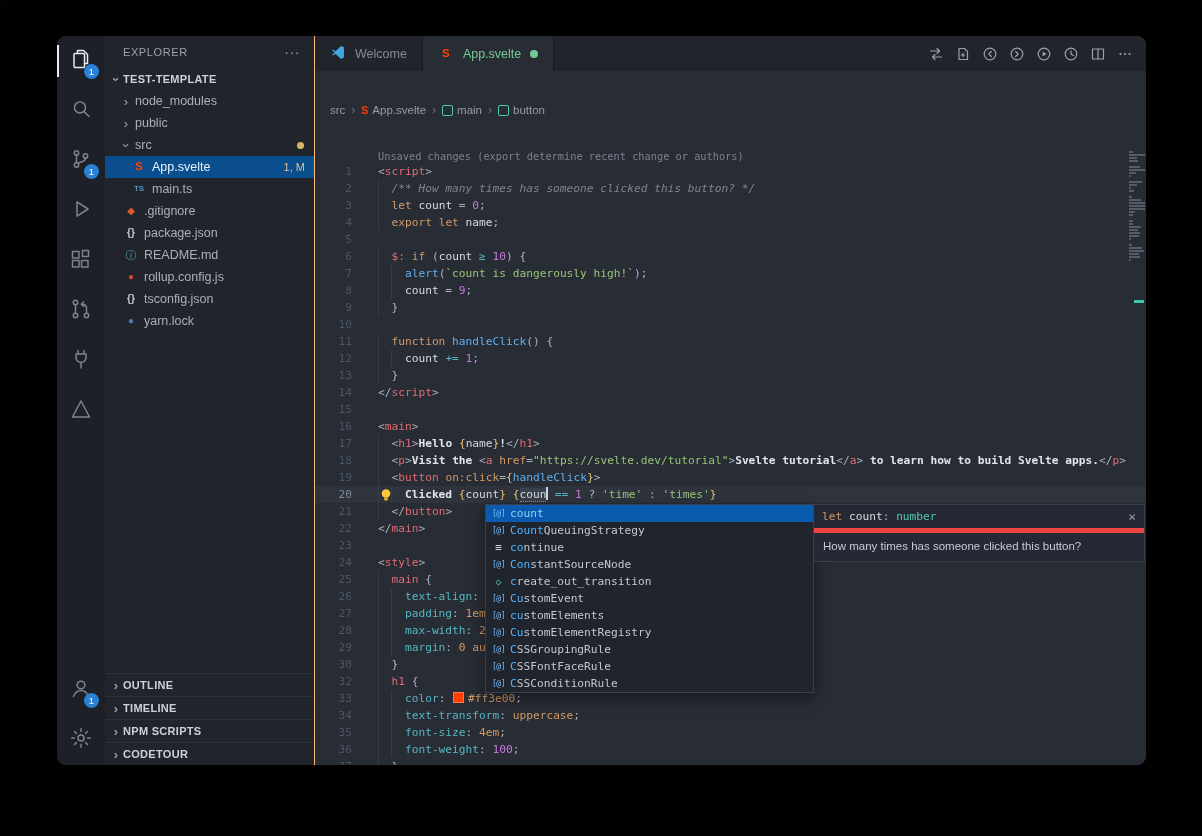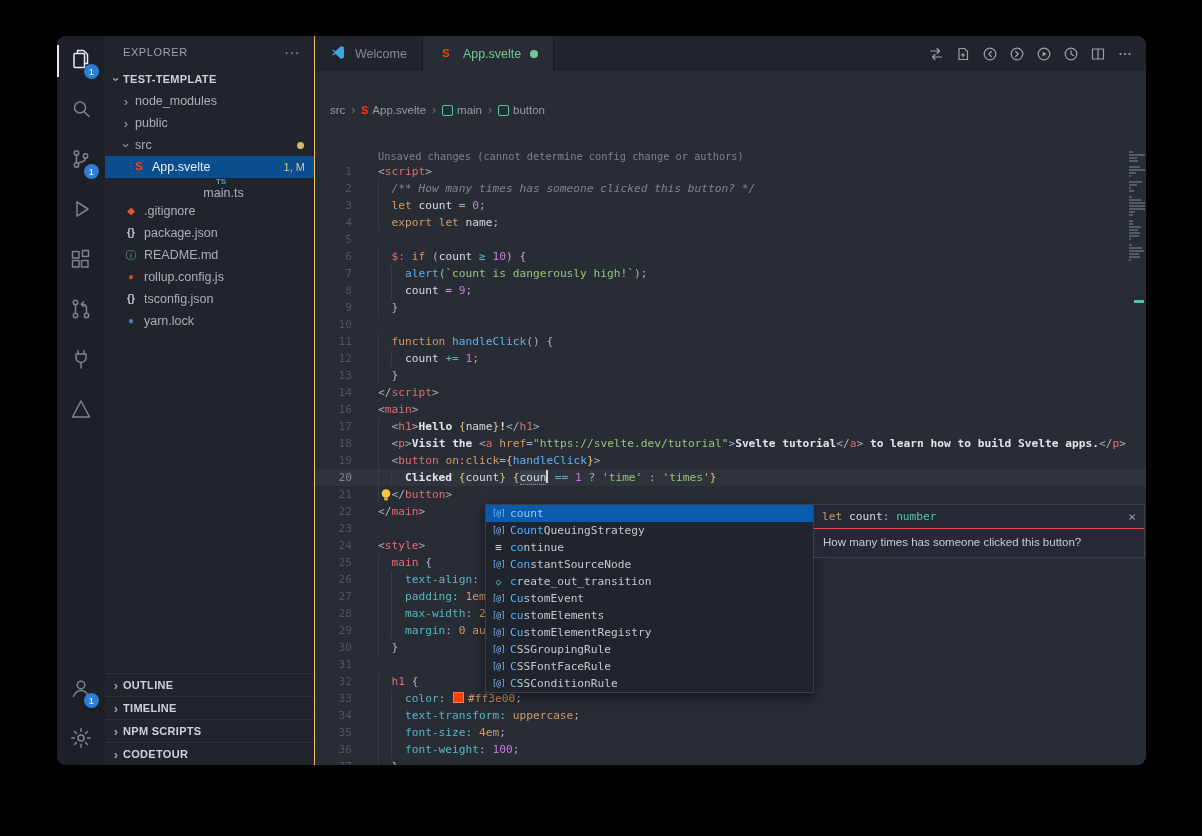--- a/index.html
+++ b/index.html
@@ -85,21 +85,21 @@
   .sg-list{width:329px;background:#20242c;border:1px solid #3a404b;box-shadow:0 5px 14px rgba(0,0,0,.45);box-sizing:border-box;}
   .sg-row{height:17px;display:flex;align-items:center;padding:0 6px 0 4px;font-size:11.2px;color:#c2c8d2;cursor:pointer;white-space:pre;}
   .sg-row.sel{background:#0a5aad;color:#fff;}
   .sg-icon{width:17px;flex:none;text-align:center;margin-right:3px;}
   .sg-icon.k-var{color:#75beff;font-size:8px;letter-spacing:-.5px;}
   .sg-icon.k-kw{color:#d4d4d4;font-size:11px;}
   .sg-icon.k-fn{color:#4ec9b0;font-size:10px;}
   .sg-match{color:#4fb3ff;}
   .sg-row.sel .sg-match{color:#8fd0ff;}
   .sg-panel{width:331px;box-sizing:border-box;background:#242933;border:1px solid #3a404b;border-left:none;}
-  .sg-sig{display:flex;align-items:center;padding:5px 8px;font-size:11.2px;border-bottom:1px solid #ef4444;white-space:pre;}
+  .sg-sig{display:flex;align-items:center;padding:5px 8px;font-size:11.2px;border-bottom:5px solid #ef4444;white-space:pre;}
   .sg-close{margin-left:auto;color:#9aa1ab;font-size:13px;cursor:pointer;line-height:1;}
   .sg-doc{padding:7px 9px 9px;font-family:"Liberation Sans",sans-serif;font-size:11.5px;color:#c6ccd6;}
   .mono{font-family:"DejaVu Sans Mono",monospace;}
 </style>
 </head>
 <body>
 
 <div class="stage">
   <div class="win">
 
@@ -200,21 +200,21 @@
             <div class="trow" style="padding-left: 14px;">
               <span class="chev open">›</span>
               <span class="flabel">src</span>
               <span class="fdot"></span>
             </div>
             <div class="trow selected" style="padding-left: 26px;">
               <span class="fi" style="color: rgb(255, 62, 0); font-weight: 700; font-size: 11.5px;">S</span>
               <span class="flabel">App.svelte</span>
               <span class="fbadge">1, M</span>
             </div>
-            <div class="trow" style="padding-left: 26px; flex-direction: column;">
+            <div class="trow" style="padding-left: 26px;">
               <span class="fi" style="color: rgb(81, 154, 186); font-weight: 700; font-size: 8px;">TS</span>
               <span class="flabel">main.ts</span>
             </div>
             <div class="trow" style="padding-left: 18px;">
               <span class="fi" style="color: rgb(224, 88, 45); font-size: 10px;">◆</span>
               <span class="flabel">.gitignore</span>
             </div>
             <div class="trow" style="padding-left: 18px;">
               <span class="fi" style="color: rgb(200, 204, 212); font-weight: 700; font-size: 10px;">{}</span>
               <span class="flabel">package.json</span>
@@ -337,52 +337,52 @@
               <span class="symbox"></span>
               <span>main</span>
             </span>
             <span class="bc-sep">›</span>
             <span class="bc-item">
               <span class="symbox"></span>
               <span>button</span>
             </span>
           </div>
         <div class="codearea">
-          <div class="annotation">Unsaved changes (cannot determine config change or authors)</div>
+          <div class="annotation">Unsaved changes (export determine recent change or authors)</div>
           <div>
               <div class="cl"><span class="ln">1</span><span class="lb"><span class="tk-pl">&lt;</span><span class="tk-tag">script</span><span class="tk-pl">&gt;</span></span></div>
               <div class="cl"><span class="ln">2</span><span class="lb"><span class="ind" style="width: 2ch;"></span><span class="tk-cm">/** How many times has someone clicked this button? */</span></span></div>
               <div class="cl"><span class="ln">3</span><span class="lb"><span class="ind" style="width: 2ch;"></span><span class="tk-kw">let</span><span class="tk-pl"> </span><span class="tk-vr">count</span><span class="tk-pl"> = </span><span class="tk-num">0</span><span class="tk-pl">;</span></span></div>
               <div class="cl"><span class="ln">4</span><span class="lb"><span class="ind" style="width: 2ch;"></span><span class="tk-kw">export</span><span class="tk-pl"> </span><span class="tk-kw">let</span><span class="tk-pl"> </span><span class="tk-vr">name</span><span class="tk-pl">;</span></span></div>
               <div class="cl"><span class="ln">5</span><span class="lb"></span></div>
               <div class="cl"><span class="ln">6</span><span class="lb"><span class="ind" style="width: 2ch;"></span><span class="tk-tag">$:</span><span class="tk-pl"> </span><span class="tk-kw">if</span><span class="tk-pl"> (</span><span class="tk-vr">count</span><span class="tk-pl"> </span><span class="tk-op">≥</span><span class="tk-pl"> </span><span class="tk-num">10</span><span class="tk-pl">) {</span></span></div>
               <div class="cl"><span class="ln">7</span><span class="lb"><span class="ind" style="width: 4ch;"></span><span class="tk-fn">alert</span><span class="tk-pl">(</span><span class="tk-str">`count is dangerously high!`</span><span class="tk-pl">);</span></span></div>
               <div class="cl"><span class="ln">8</span><span class="lb"><span class="ind" style="width: 4ch;"></span><span class="tk-vr">count</span><span class="tk-pl"> = </span><span class="tk-num">9</span><span class="tk-pl">;</span></span></div>
               <div class="cl"><span class="ln">9</span><span class="lb"><span class="ind" style="width: 2ch;"></span><span class="tk-pl">}</span></span></div>
               <div class="cl"><span class="ln">10</span><span class="lb"></span></div>
               <div class="cl"><span class="ln">11</span><span class="lb"><span class="ind" style="width: 2ch;"></span><span class="tk-kw">function</span><span class="tk-pl"> </span><span class="tk-fn">handleClick</span><span class="tk-pl">() {</span></span></div>
               <div class="cl"><span class="ln">12</span><span class="lb"><span class="ind" style="width: 4ch;"></span><span class="tk-vr">count</span><span class="tk-pl"> </span><span class="tk-op">+=</span><span class="tk-pl"> </span><span class="tk-num">1</span><span class="tk-pl">;</span></span></div>
               <div class="cl"><span class="ln">13</span><span class="lb"><span class="ind" style="width: 2ch;"></span><span class="tk-pl">}</span></span></div>
               <div class="cl"><span class="ln">14</span><span class="lb"><span class="tk-pl">&lt;/</span><span class="tk-tag">script</span><span class="tk-pl">&gt;</span></span></div>
+              <div class="cl"><span class="ln">15</span><span class="lb"></span></div>
               <div class="cl"><span class="ln">16</span><span class="lb"><span class="tk-pl">&lt;</span><span class="tk-tag">main</span><span class="tk-pl">&gt;</span></span></div>
               <div class="cl"><span class="ln">17</span><span class="lb"><span class="ind" style="width: 2ch;"></span><span class="tk-pl">&lt;</span><span class="tk-tag">h1</span><span class="tk-pl">&gt;</span><span class="tk-txt">Hello </span><span class="tk-br">{</span><span class="tk-vr">name</span><span class="tk-br">}</span><span class="tk-txt">!</span><span class="tk-pl">&lt;/</span><span class="tk-tag">h1</span><span class="tk-pl">&gt;</span></span></div>
               <div class="cl"><span class="ln">18</span><span class="lb"><span class="ind" style="width: 2ch;"></span><span class="tk-pl">&lt;</span><span class="tk-tag">p</span><span class="tk-pl">&gt;</span><span class="tk-txt">Visit the </span><span class="tk-pl">&lt;</span><span class="tk-tag">a</span><span class="tk-pl"> </span><span class="tk-attr">href</span><span class="tk-pl">=</span><span class="tk-str">"</span><span class="tk-link">https://svelte.dev/tutorial</span><span class="tk-str">"</span><span class="tk-pl">&gt;</span><span class="tk-txt">Svelte tutorial</span><span class="tk-pl">&lt;/</span><span class="tk-tag">a</span><span class="tk-pl">&gt;</span><span class="tk-txt"> to learn how to build Svelte apps.</span><span class="tk-pl">&lt;/</span><span class="tk-tag">p</span><span class="tk-pl">&gt;</span></span></div>
               <div class="cl"><span class="ln">19</span><span class="lb"><span class="ind" style="width: 2ch;"></span><span class="tk-pl">&lt;</span><span class="tk-tag">button</span><span class="tk-pl"> </span><span class="tk-attr">on:click</span><span class="tk-pl">=</span><span class="tk-br">{</span><span class="tk-fn">handleClick</span><span class="tk-br">}</span><span class="tk-pl">&gt;</span></span></div>
               <div class="cl active"><span class="ln">20</span><span class="lb"><span class="ind" style="width: 4ch;"></span><span class="tk-txt">Clicked </span><span class="tk-br">{</span><span class="tk-vr">count</span><span class="tk-br">}</span><span class="tk-txt"> </span><span class="tk-br">{</span><span class="tk-typed">coun</span><span class="caret"></span><span class="tk-pl"> </span><span class="tk-op">==</span><span class="tk-pl"> </span><span class="tk-num">1</span><span class="tk-pl"> ? </span><span class="tk-str">'time'</span><span class="tk-pl"> : </span><span class="tk-str">'times'</span><span class="tk-br">}</span></span></div>
               <div class="cl"><span class="ln">21</span><span class="lb"><span class="ind" style="width: 2ch;"></span><span class="tk-pl">&lt;/</span><span class="tk-tag">button</span><span class="tk-pl">&gt;</span></span></div>
               <div class="cl"><span class="ln">22</span><span class="lb"><span class="tk-pl">&lt;/</span><span class="tk-tag">main</span><span class="tk-pl">&gt;</span></span></div>
               <div class="cl"><span class="ln">23</span><span class="lb"></span></div>
               <div class="cl"><span class="ln">24</span><span class="lb"><span class="tk-pl">&lt;</span><span class="tk-tag">style</span><span class="tk-pl">&gt;</span></span></div>
               <div class="cl"><span class="ln">25</span><span class="lb"><span class="ind" style="width: 2ch;"></span><span class="tk-tag">main</span><span class="tk-pl"> {</span></span></div>
               <div class="cl"><span class="ln">26</span><span class="lb"><span class="ind" style="width: 4ch;"></span><span class="tk-prop">text-align</span><span class="tk-pl">: </span><span class="tk-val">center</span><span class="tk-pl">;</span></span></div>
               <div class="cl"><span class="ln">27</span><span class="lb"><span class="ind" style="width: 4ch;"></span><span class="tk-prop">padding</span><span class="tk-pl">: </span><span class="tk-numcss">1em</span><span class="tk-pl">;</span></span></div>
               <div class="cl"><span class="ln">28</span><span class="lb"><span class="ind" style="width: 4ch;"></span><span class="tk-prop">max-width</span><span class="tk-pl">: </span><span class="tk-numcss">240px</span><span class="tk-pl">;</span></span></div>
               <div class="cl"><span class="ln">29</span><span class="lb"><span class="ind" style="width: 4ch;"></span><span class="tk-prop">margin</span><span class="tk-pl">: </span><span class="tk-numcss">0</span><span class="tk-pl"> </span><span class="tk-val">auto</span><span class="tk-pl">;</span></span></div>
               <div class="cl"><span class="ln">30</span><span class="lb"><span class="ind" style="width: 2ch;"></span><span class="tk-pl">}</span></span></div>
-              <div class="cl"><span class="ln">31</span><span class="lb"></span></div>
               <div class="cl"><span class="ln">32</span><span class="lb"><span class="ind" style="width: 2ch;"></span><span class="tk-tag">h1</span><span class="tk-pl"> {</span></span></div>
               <div class="cl"><span class="ln">33</span><span class="lb"><span class="ind" style="width: 4ch;"></span><span class="tk-prop">color</span><span class="tk-pl">: </span><span class="swatch" style="background: rgb(255, 62, 0);"></span><span class="tk-numcss">#ff3e00</span><span class="tk-pl">;</span></span></div>
               <div class="cl"><span class="ln">34</span><span class="lb"><span class="ind" style="width: 4ch;"></span><span class="tk-prop">text-transform</span><span class="tk-pl">: </span><span class="tk-val">uppercase</span><span class="tk-pl">;</span></span></div>
               <div class="cl"><span class="ln">35</span><span class="lb"><span class="ind" style="width: 4ch;"></span><span class="tk-prop">font-size</span><span class="tk-pl">: </span><span class="tk-numcss">4em</span><span class="tk-pl">;</span></span></div>
               <div class="cl"><span class="ln">36</span><span class="lb"><span class="ind" style="width: 4ch;"></span><span class="tk-prop">font-weight</span><span class="tk-pl">: </span><span class="tk-num">100</span><span class="tk-pl">;</span></span></div>
               <div class="cl"><span class="ln">37</span><span class="lb"><span class="ind" style="width: 2ch;"></span><span class="tk-pl">}</span></span></div>
             </div>
           <div class="bulb">
             <svg viewBox="0 0 14 14">
                 <circle cx="7" cy="5.5" r="4.3" fill="#ffca3a"></circle>

